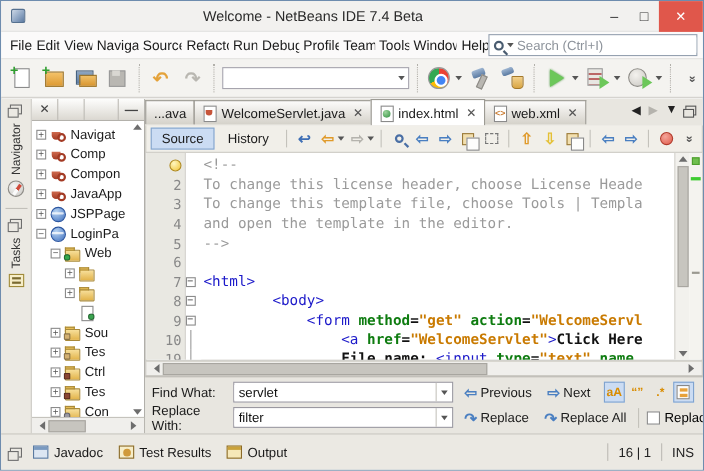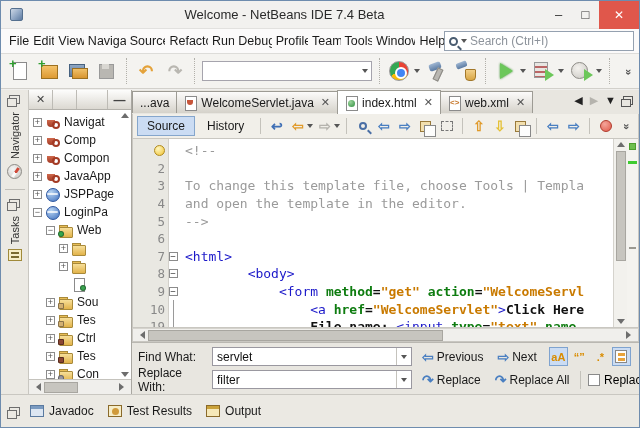--- a/index.html
+++ b/index.html
@@ -476,20 +476,21 @@
       <div class="cline" style="top: 3px;">
             <div class="lnum" style="display: flex; justify-content: flex-end;">
               <div class="bulb"></div>
             </div>
             <div class="foldcell"></div>
             <div class="ctext"><span class="cm">&lt;!--</span></div>
           </div>
           <div class="cline" style="top: 20.6px;">
             <div class="lnum">2</div>
             <div class="foldcell"></div>
+            <div class="ctext"><span class="cm">To change this license header, choose License Heade</span></div>
           </div>
           <div class="cline" style="top: 38.2px;">
             <div class="lnum">3</div>
             <div class="foldcell"></div>
             <div class="ctext"><span class="cm">To change this template file, choose Tools | Templa</span></div>
           </div>
           <div class="cline" style="top: 55.8px;">
             <div class="lnum">4</div>
             <div class="foldcell"></div>
             <div class="ctext"><span class="cm">and open the template in the editor.</span></div>
@@ -603,15 +604,21 @@
     <span id="status-tabs" style="display: contents;"><div class="st-tab">
           <div class="w-ico "></div>
           <span>Javadoc</span>
         </div><div class="st-tab">
           <div class="w-ico clock"></div>
           <span>Test Results</span>
         </div><div class="st-tab">
           <div class="w-ico out"></div>
           <span>Output</span>
         </div></span>
+    <div class="st-right">
+      <div class="st-div"></div>
+      <span>16 | 1</span>
+      <div class="st-div"></div>
+      <span>INS</span>
+    </div>
   </div>
 
 </div>
 
 </body></html>

